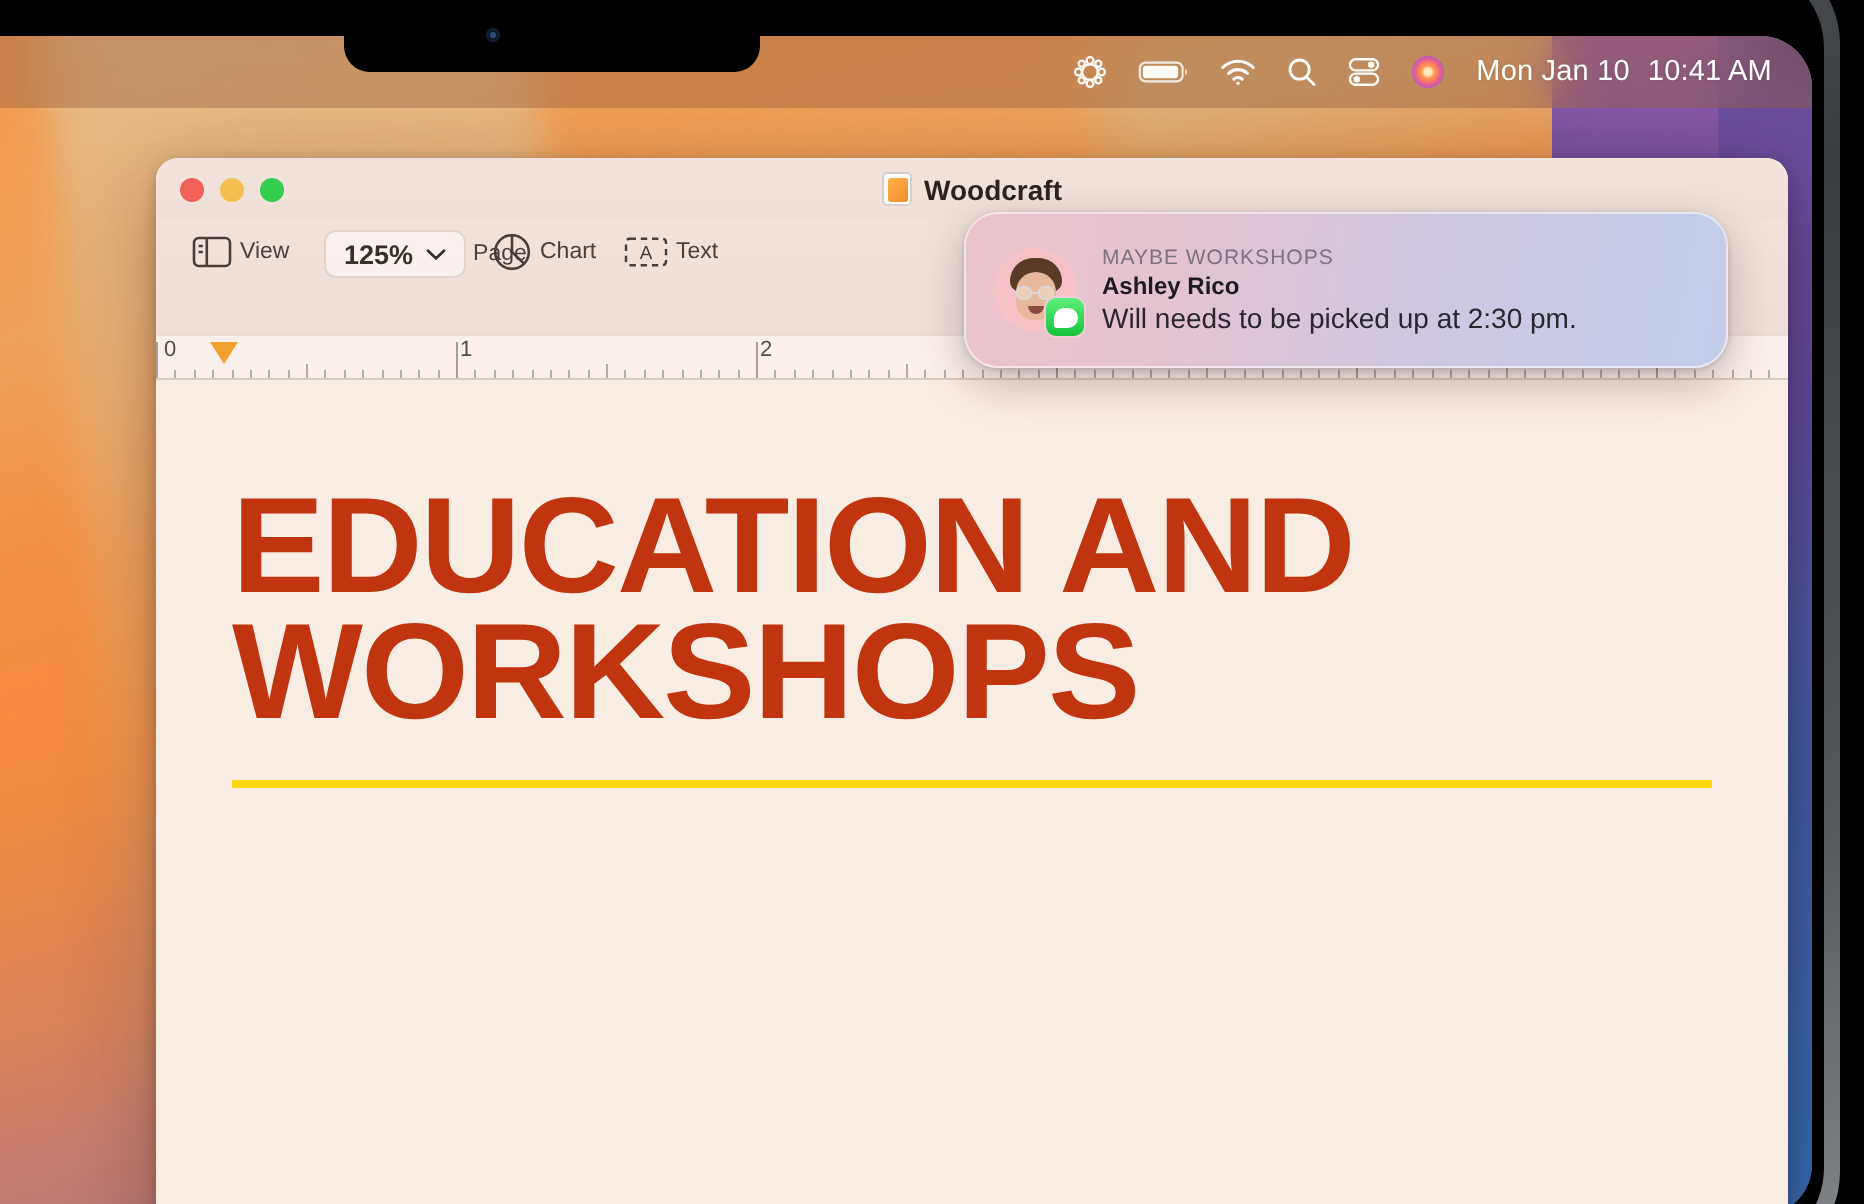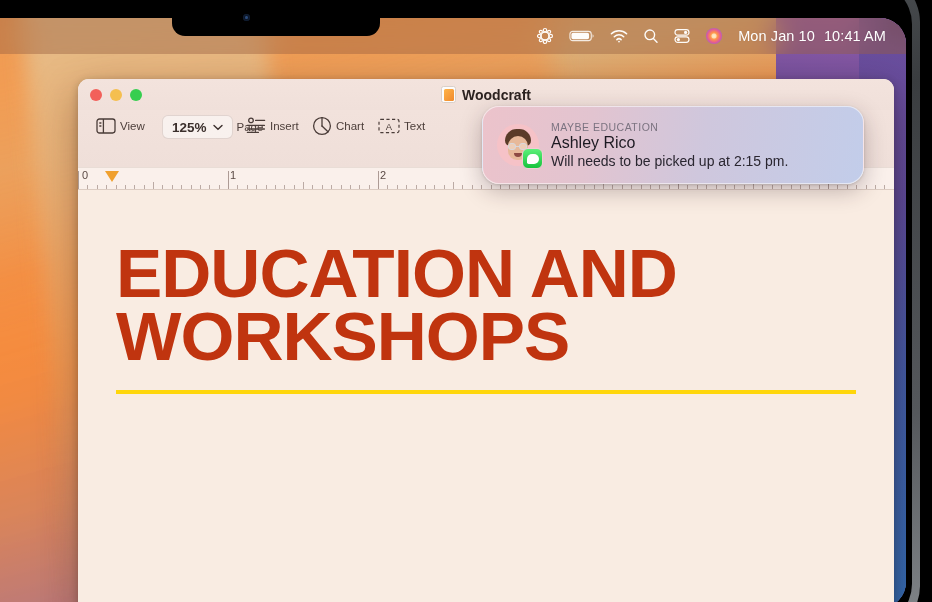--- a/index.html
+++ b/index.html
@@ -385,21 +385,21 @@
     background: #fff;
     border-radius: 6px 6px 6px 2px;
   }
   .notif-text { display:flex; flex-direction: column; gap: 1px; overflow:hidden; }
   .notif-kicker {
     font-size: 10.5px;
     letter-spacing: .5px;
     color: #7b7380;
     font-weight: normal;
   }
-  .notif-title { font-size: 16px; font-weight: normal; color: #1d1a22; }
+  .notif-title { font-size: 12px; font-weight: bold; color: #1d1a22; }
   .notif-body  { font-size: 14px; color: #2a2630; white-space: nowrap; }
 </style>
 </head>
 <body>
 
 <div id="screen">
 
   <div class="bezel"></div>
   <div class="bezel-inner"></div>
 
@@ -511,32 +511,20 @@
           <span class="zoom-ctl">
             <span>125%</span>
             <svg width="10" height="7" viewBox="0 0 10 7" fill="none" stroke="#3b2f2c" stroke-width="1.4" stroke-linecap="round">
               <path d="M1 1.4 5 5.2 9 1.4"></path>
             </svg>
           </span>
           <span class="tb-label">Page</span>
         </div>
 
 
-        <div class="tb-item">
-          <span class="tb-glyph">
-            <svg width="20" height="18" viewBox="0 0 20 18" fill="none" stroke="#4a3c38" stroke-width="1.3" stroke-linecap="round">
-              <circle cx="5" cy="3.4" r="2.3"></circle>
-              <path d="M9.6 3.4h9"></path>
-              <path d="M1.4 8.4h17"></path>
-                <path d="M1.4 12h17"></path>
-                <path d="M1.4 15.4h11"></path>
-            </svg>
-          </span>
-          <span class="tb-label">Insert</span>
-        </div>
 
 
         <div class="tb-item">
           <span class="tb-glyph">
             <svg width="20" height="20" viewBox="0 0 20 20" fill="none" stroke="#4a3c38" stroke-width="1.3">
               <circle cx="10" cy="10" r="8.4"></circle>
               <path d="M10 10V1.6" stroke-linecap="round"></path>
               <path d="M10 10l6 5.8" stroke-linecap="round"></path>
             </svg>
           </span>
@@ -578,23 +566,23 @@
           <span class="mj-glass-l"></span>
           <span class="mj-glass-r"></span>
           <span class="mj-bridge"></span>
           <span class="mj-mouth"></span>
         </div>
         <div class="badge">
           <span class="bubble"></span>
         </div>
       </div>
       <div class="notif-text">
-        <span class="notif-kicker">MAYBE EDUCATION</span>
+        <span class="notif-kicker">MAYBE WORKSHOPS</span>
         <span class="notif-title">Ashley Rico</span>
-        <span class="notif-body">Will needs to be picked up at 2:15 pm.</span>
+        <span class="notif-body">Will needs to be picked up at 2:30 pm.</span>
       </div>
     </div>
 
   </div>
 
   <div class="notch">
     <span class="camera"></span>
   </div>
 
 </div>

